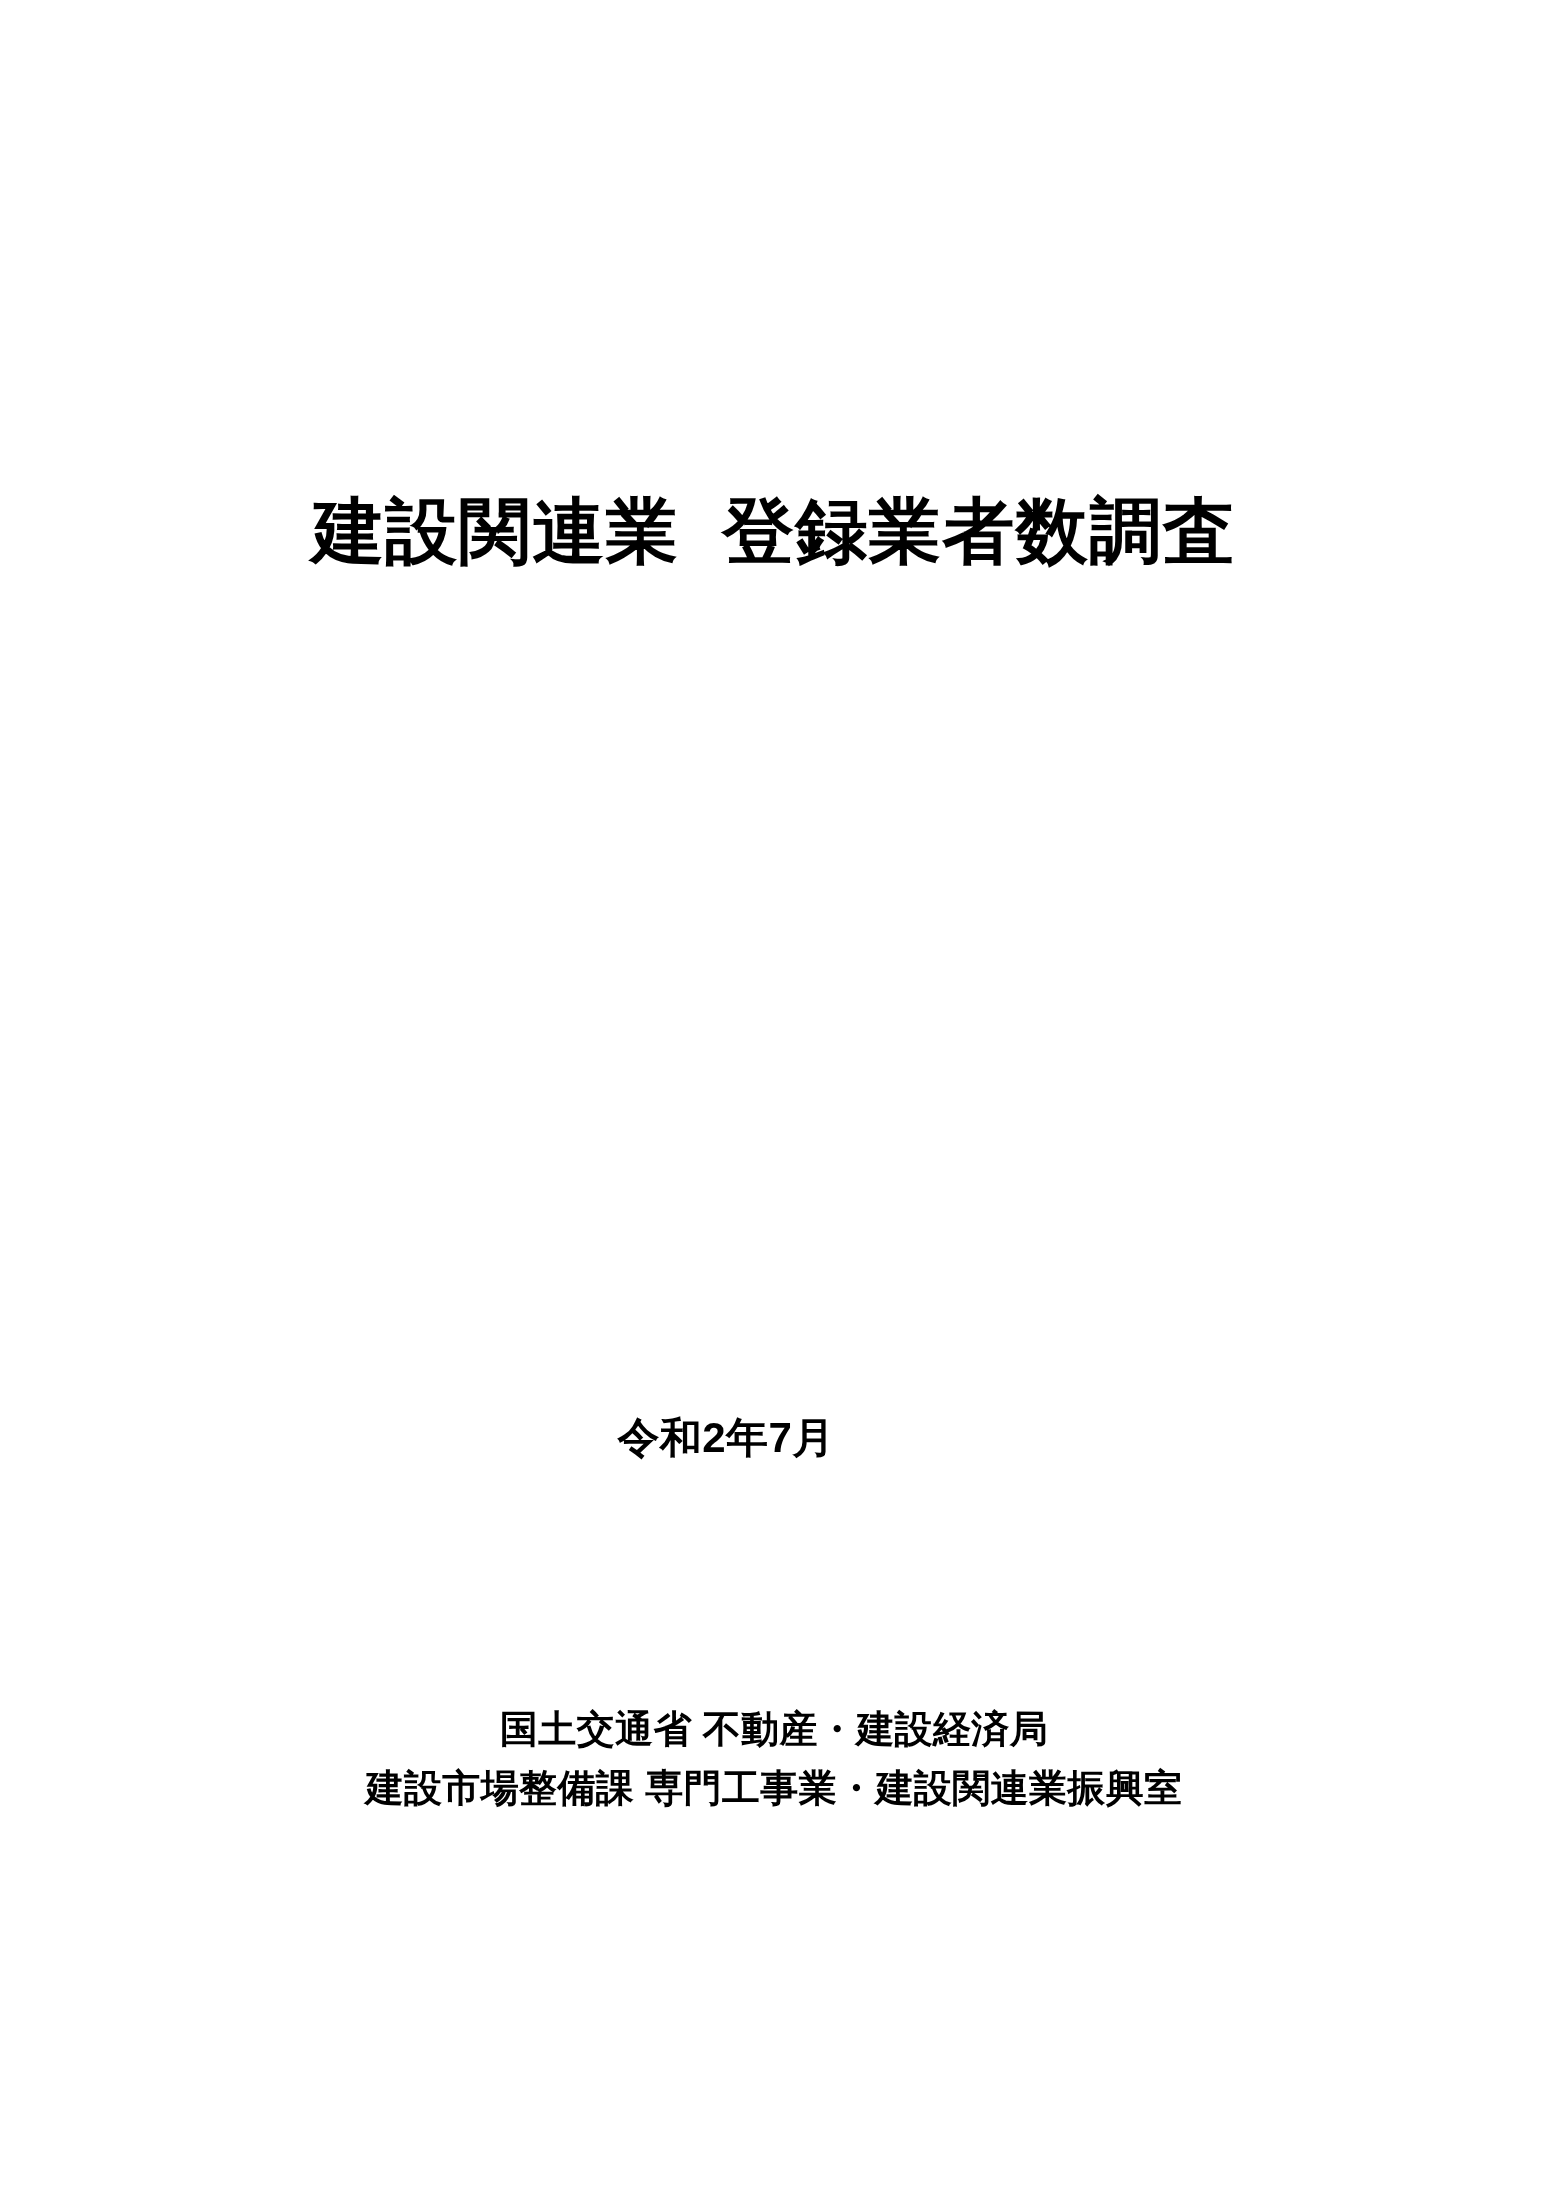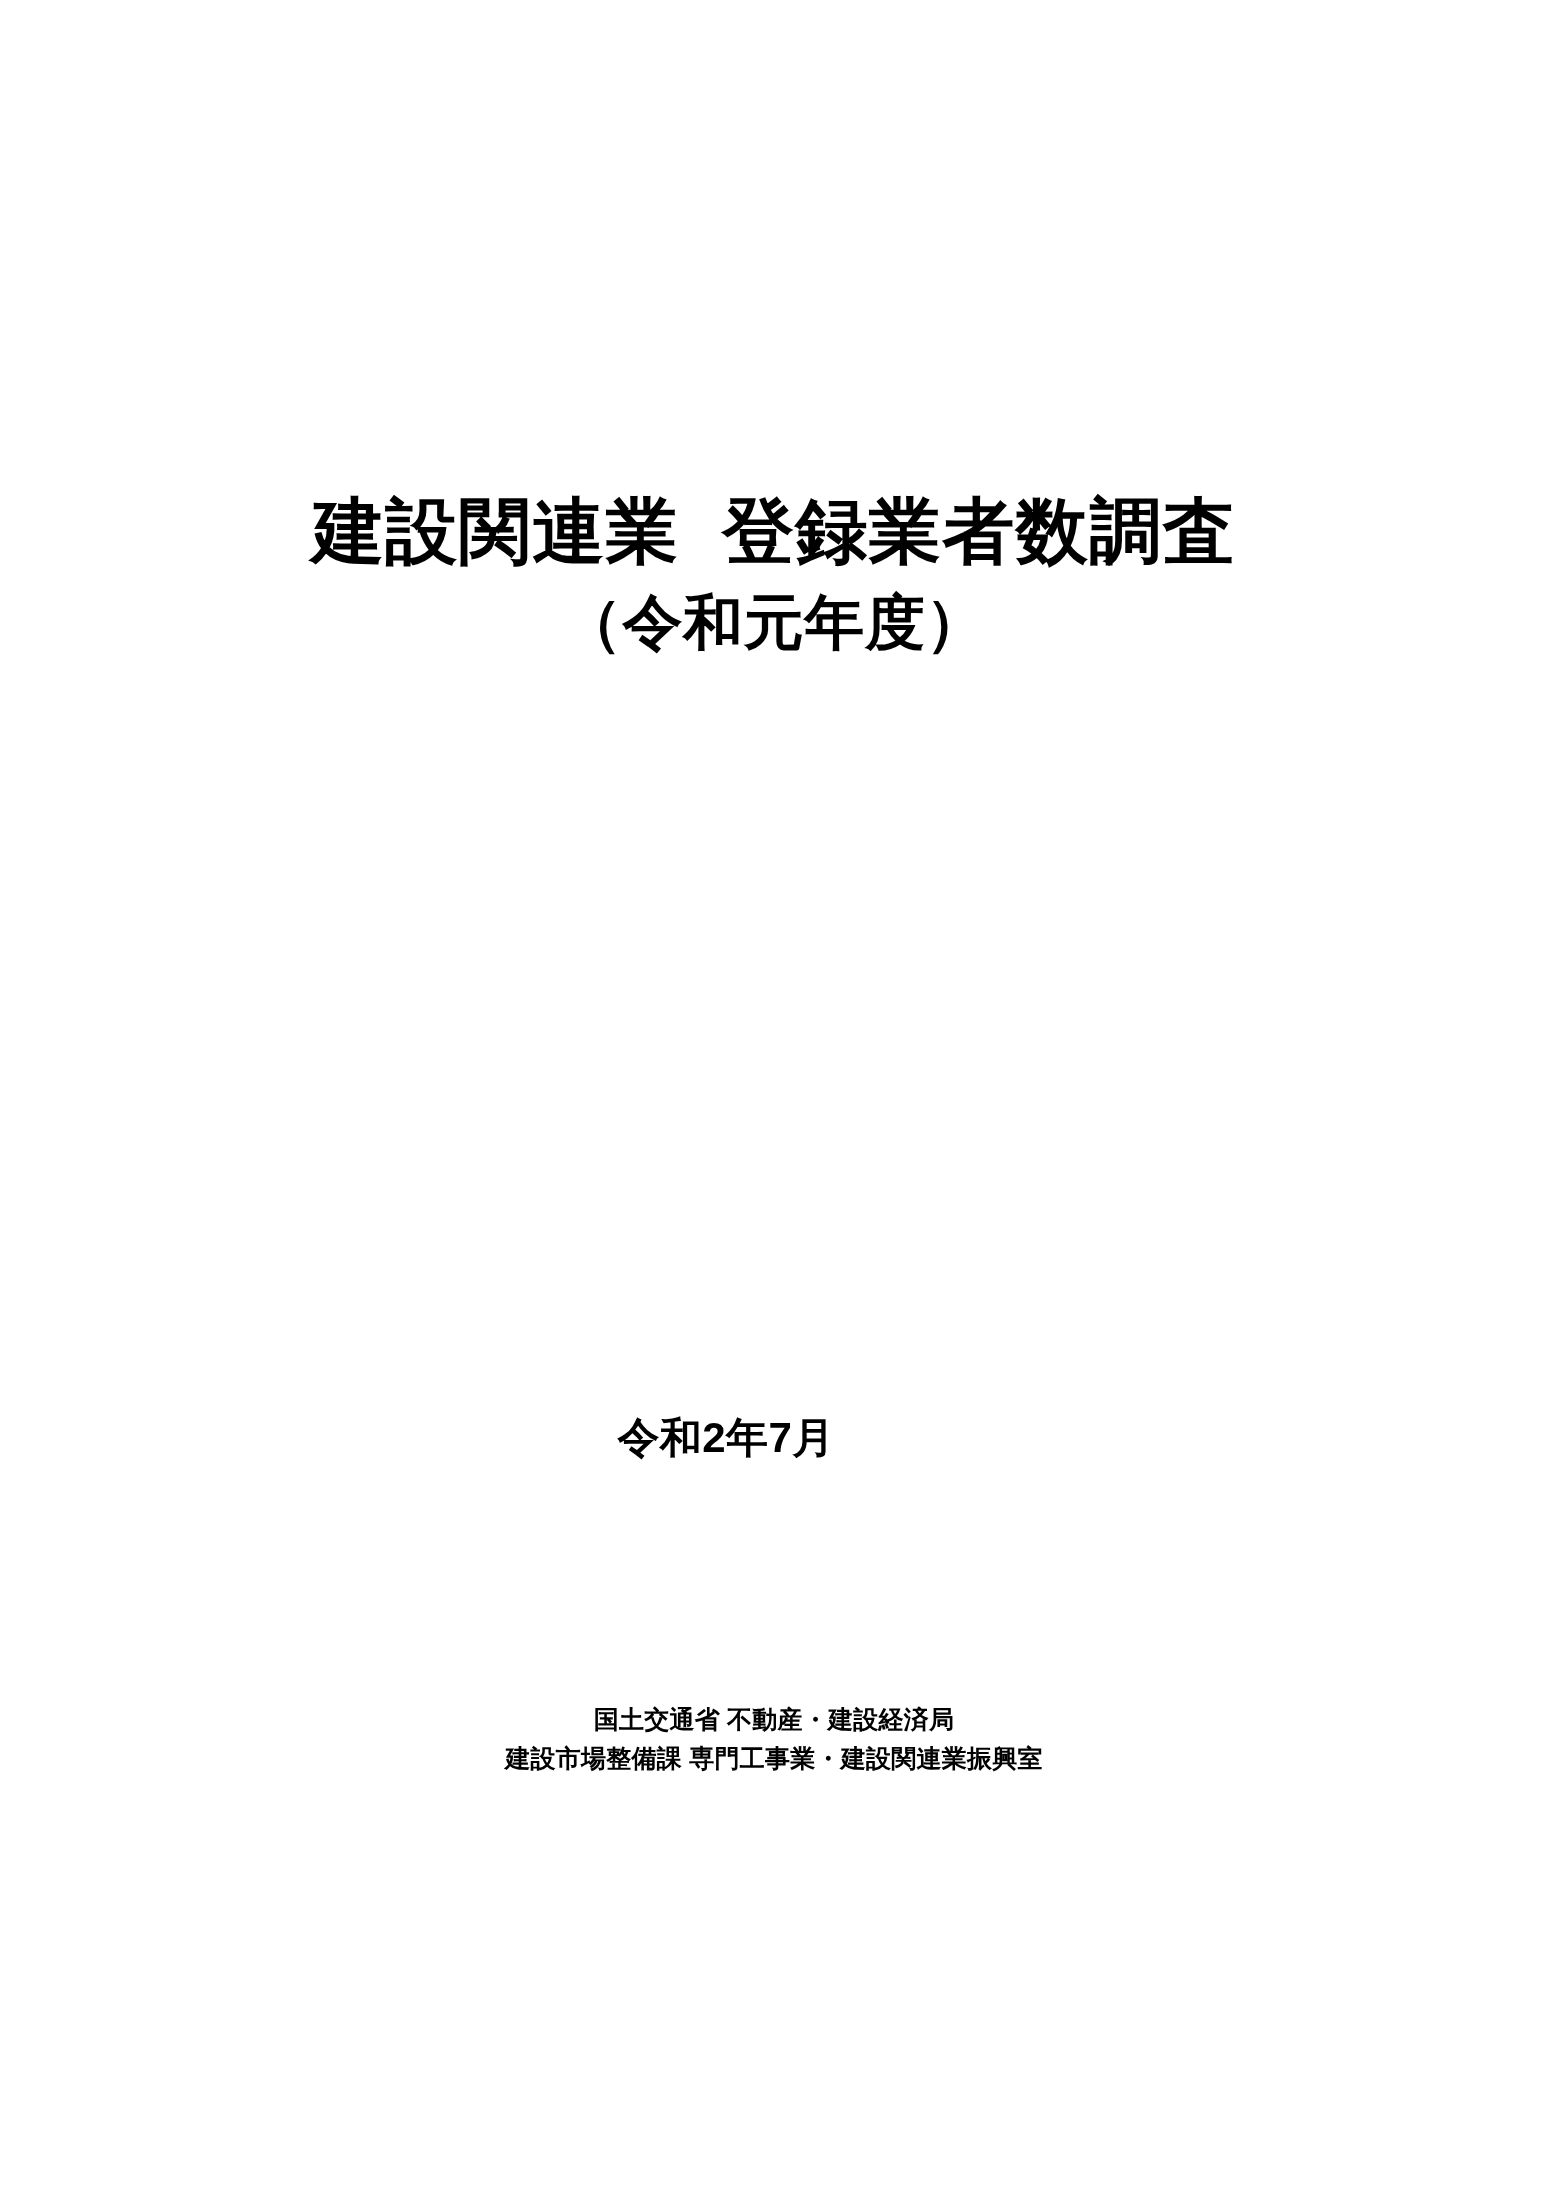--- a/index.html
+++ b/index.html
@@ -53,34 +53,33 @@
     letter-spacing: 0.01em;
   }
   .issuer-block {
     position: absolute;
     top: 1700px;
     left: 0;
     width: 1548px;
     text-align: center;
   }
   .issuer-line {
-    font-size: 25px;
+    font-size: 38px;
     font-weight: bold;
     line-height: 1.55;
     letter-spacing: 0.01em;
   }
 </style>
 </head>
 <body>
 
 <div class="page">
 
   <div class="title-block">
     <div class="title-main">建設関連業  登録業者数調査</div>
-    <div class="title-sub">（令和元年度）</div>
   </div>
 
   <div class="date-block">
     <div class="date-text">令和2年7月</div>
   </div>
 
   <div class="issuer-block">
     <div class="issuer-line">国土交通省  不動産・建設経済局</div>
     <div class="issuer-line">建設市場整備課  専門工事業・建設関連業振興室</div>
   </div>

